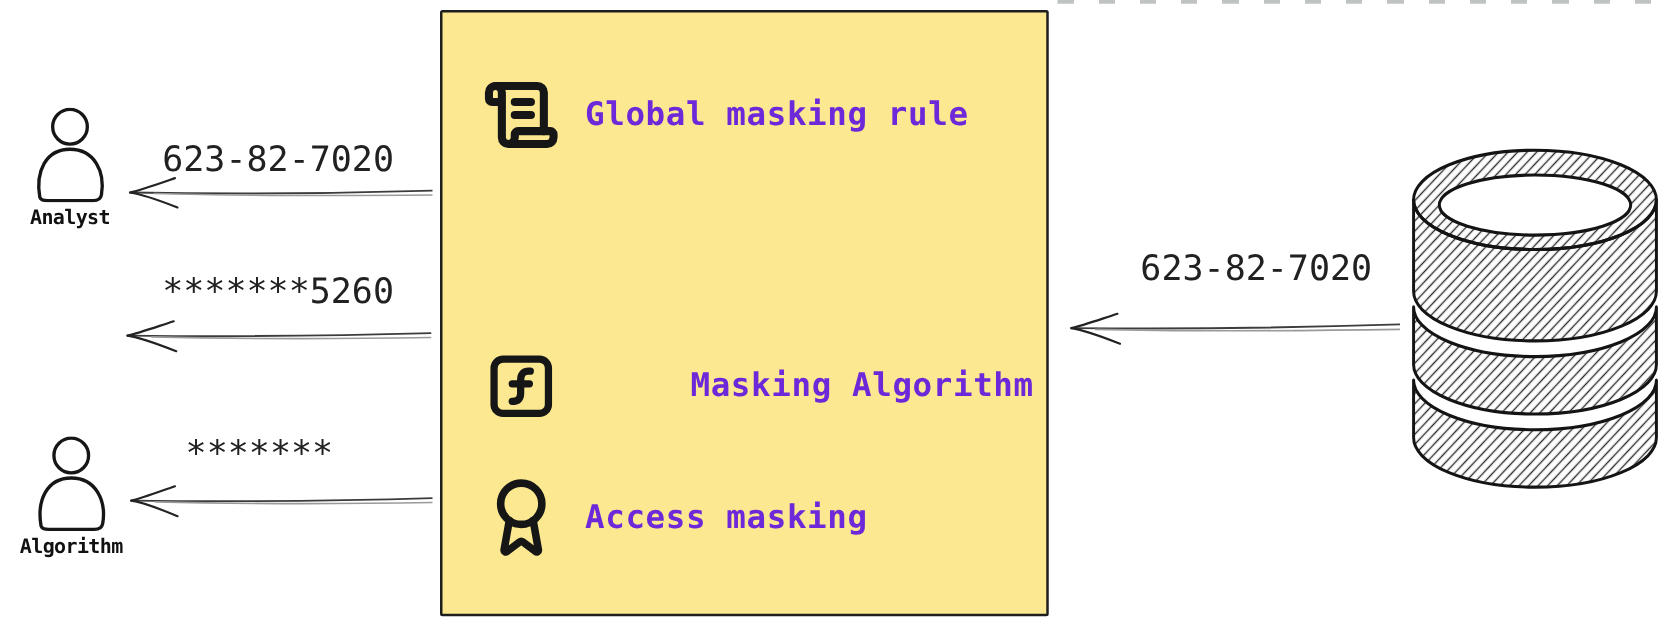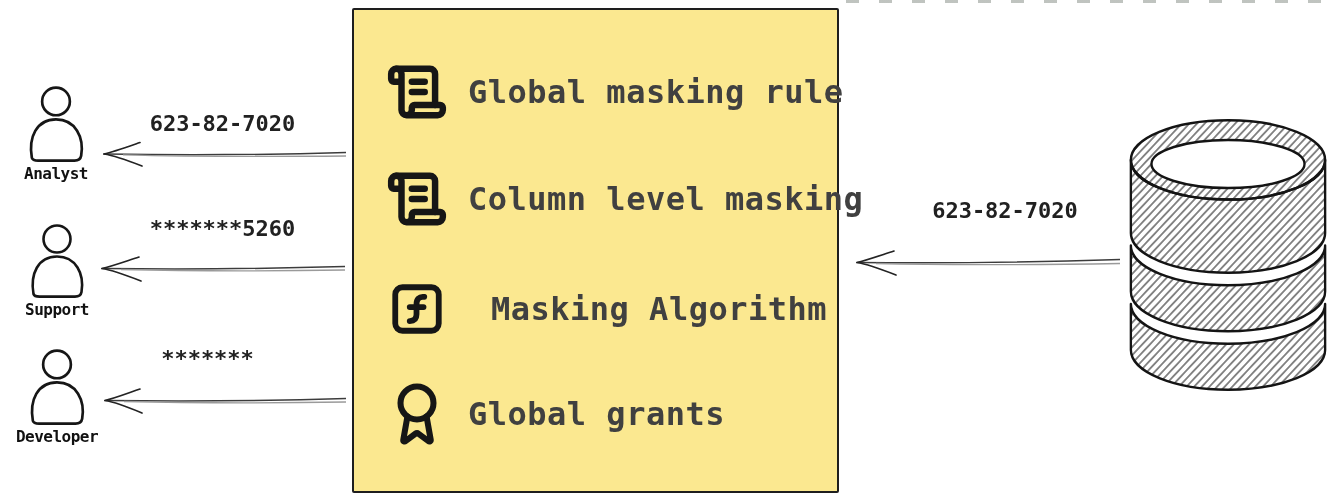--- a/index.html
+++ b/index.html
@@ -27,36 +27,36 @@
   .actor-label {
     margin-top:2px;
     font-size:16px; font-weight:700; color:#111;
     letter-spacing:-0.5px; white-space:nowrap;
   }
 
   
   .flow-arrow { position:absolute; }
   .flow-label {
     position:absolute;
-    font-size:22px; font-weight:700; color:#212121;
+    font-size:28px; font-weight:400; color:#212121;
     text-align:center; white-space:nowrap;
   }
 
   
   .mask-box {
     position:absolute; left:352px; top:8px; width:487px; height:485px;
     border:2.5px solid #1e1e1e; border-radius:2px;
   }
   .mask-row {
     position:absolute; left:30px; right:10px; height:64px;
     display:flex; align-items:center; gap:18px;
   }
   .icon-slot { width:66px; display:flex; justify-content:center; align-items:center; flex:0 0 66px; }
   .mask-row .row-label {
-    font-size:32px; font-weight:700; color:#404040;
+    font-size:26px; font-weight:700; color:#6d28d9;
     letter-spacing:0.5px; white-space:nowrap;
   }
 
   .ink { stroke:#161616; fill:none; stroke-linecap:round; stroke-linejoin:round; }
 </style>
 </head>
 <body>
 
 <div class="canvas">
 
@@ -65,38 +65,29 @@
   <div class="actor" style="left:10px; top:86px; width:92px;">
     <svg width="74" height="76" viewBox="0 0 72 74">
       <g class="ink" stroke-width="2.6" fill="#abd7f6">
         <circle cx="36" cy="15" r="13.5"></circle>
         <path d="M12.5 70 C 9 50 17 32.5 36 32.5 C 55 32.5 63.5 50 60.5 68 C 60 71 57.5 72.6 54 72.6 L 18.5 72.6 C 15 72.6 13 71.6 12.5 70 Z"></path>
       </g>
     </svg>
     <div class="actor-label">Analyst</div>
   </div>
 
-  <div class="actor" style="left:13px; top:224px; width:88px;">
-    <svg width="72" height="74" viewBox="0 0 72 74">
-      <g class="ink" stroke-width="2.6" fill="#fbe7a0">
-        <circle cx="36" cy="15" r="13.5"></circle>
-        <path d="M12.5 70 C 9 50 17 32.5 36 32.5 C 55 32.5 63.5 50 60.5 68 C 60 71 57.5 72.6 54 72.6 L 18.5 72.6 C 15 72.6 13 71.6 12.5 70 Z"></path>
-      </g>
-    </svg>
-    <div class="actor-label">Support</div>
-  </div>
 
   <div class="actor" style="left:8px; top:349px; width:98px;">
     <svg width="74" height="76" viewBox="0 0 72 74">
       <g class="ink" stroke-width="2.6" fill="#d2d6da">
         <circle cx="36" cy="15" r="13.5"></circle>
         <path d="M12.5 70 C 9 50 17 32.5 36 32.5 C 55 32.5 63.5 50 60.5 68 C 60 71 57.5 72.6 54 72.6 L 18.5 72.6 C 15 72.6 13 71.6 12.5 70 Z"></path>
       </g>
     </svg>
-    <div class="actor-label">Developer</div>
+    <div class="actor-label">Algorithm</div>
   </div>
 
   <div class="flow-label" style="left:100px; top:111px; width:245px;">623-82-7020</div>
   <svg class="flow-arrow" style="left:95px; top:139px;" width="253" height="30" viewBox="0 0 253 30">
     <path d="M251 13.5 C 200 15 100 16.5 10 15" fill="none" stroke="#3c3c3c" stroke-width="1.5"></path>
     <path d="M251 17 C 190 17.5 110 18 28 15.8" fill="none" stroke="#9a9a9a" stroke-width="1.3"></path>
     <path d="M45 3.5 C 32 8 18 13 9 15" fill="none" stroke="#232323" stroke-width="1.7" stroke-linecap="round"></path>
     <path d="M47 27 C 33 21.5 19 16.5 9 15" fill="none" stroke="#232323" stroke-width="1.7" stroke-linecap="round"></path>
   </svg>
 
@@ -125,33 +116,20 @@
             <path d="M15 12h-5"></path>
               <path d="M15 8h-5"></path>
             <path d="M19 17V5a2 2 0 0 0-2-2H4"></path>
             <path d="M8 21h12a2 2 0 0 0 2-2v-1a1 1 0 0 0-1-1H11a1 1 0 0 0-1 1v1a2 2 0 1 1-4 0V5a2 2 0 1 0-4 0v2a1 1 0 0 0 1 1h3"></path>
           </g>
         </svg>
       </span>
       <span class="row-label">Global masking rule</span>
     </div>
 
-    <div class="mask-row" style="top:157px;">
-      <span class="icon-slot">
-        <svg width="62" height="62" viewBox="0 0 24 24">
-          <g class="ink" stroke-width="2.5">
-            <path d="M15 12h-5"></path>
-              <path d="M15 8h-5"></path>
-            <path d="M19 17V5a2 2 0 0 0-2-2H4"></path>
-            <path d="M8 21h12a2 2 0 0 0 2-2v-1a1 1 0 0 0-1-1H11a1 1 0 0 0-1 1v1a2 2 0 1 1-4 0V5a2 2 0 1 0-4 0v2a1 1 0 0 0 1 1h3"></path>
-          </g>
-        </svg>
-      </span>
-      <span class="row-label">Column level masking</span>
-    </div>
 
     <div class="mask-row" style="top:267px;justify-content:space-between;">
       <span class="icon-slot">
         <svg width="58" height="58" viewBox="0 0 24 24">
           <g class="ink" stroke-width="2.4">
             <rect x="3" y="3" width="18" height="18" rx="3"></rect>
             <path d="M9 17c2 0 2.8-1 2.8-2.8V10c0-2 1-3.3 3.2-3"></path>
             <path d="M9 11.2h5.7"></path>
           </g>
         </svg>
@@ -161,21 +139,21 @@
 
     <div class="mask-row" style="top:372px;">
       <span class="icon-slot">
         <svg width="76" height="76" viewBox="0 0 24 24">
           <g class="ink" stroke-width="2.2">
             <path d="m15.477 12.89 1.515 8.526a.5.5 0 0 1-.81.47l-3.58-2.687a1 1 0 0 0-1.197 0l-3.586 2.686a.5.5 0 0 1-.81-.469l1.514-8.526"></path>
             <circle cx="12" cy="8" r="6"></circle>
           </g>
         </svg>
       </span>
-      <span class="row-label">Global grants</span>
+      <span class="row-label">Access masking</span>
     </div>
   </div>
 
   <div class="flow-label" style="left:882px; top:198px; width:246px;">623-82-7020</div>
   <svg class="flow-arrow" style="left:848px; top:248px;" width="274" height="30" viewBox="0 0 274 30">
     <path d="M272 11.5 C 210 13.5 100 15.5 10 14.5" fill="none" stroke="#3c3c3c" stroke-width="1.5"></path>
     <path d="M272 15.5 C 205 16.5 110 17.5 28 15.5" fill="none" stroke="#9a9a9a" stroke-width="1.3"></path>
     <path d="M46 3 C 32 7.5 18 12.5 9 14.5" fill="none" stroke="#232323" stroke-width="1.7" stroke-linecap="round"></path>
     <path d="M48 27 C 34 21.5 19 16 9 14.5" fill="none" stroke="#232323" stroke-width="1.7" stroke-linecap="round"></path>
   </svg>

